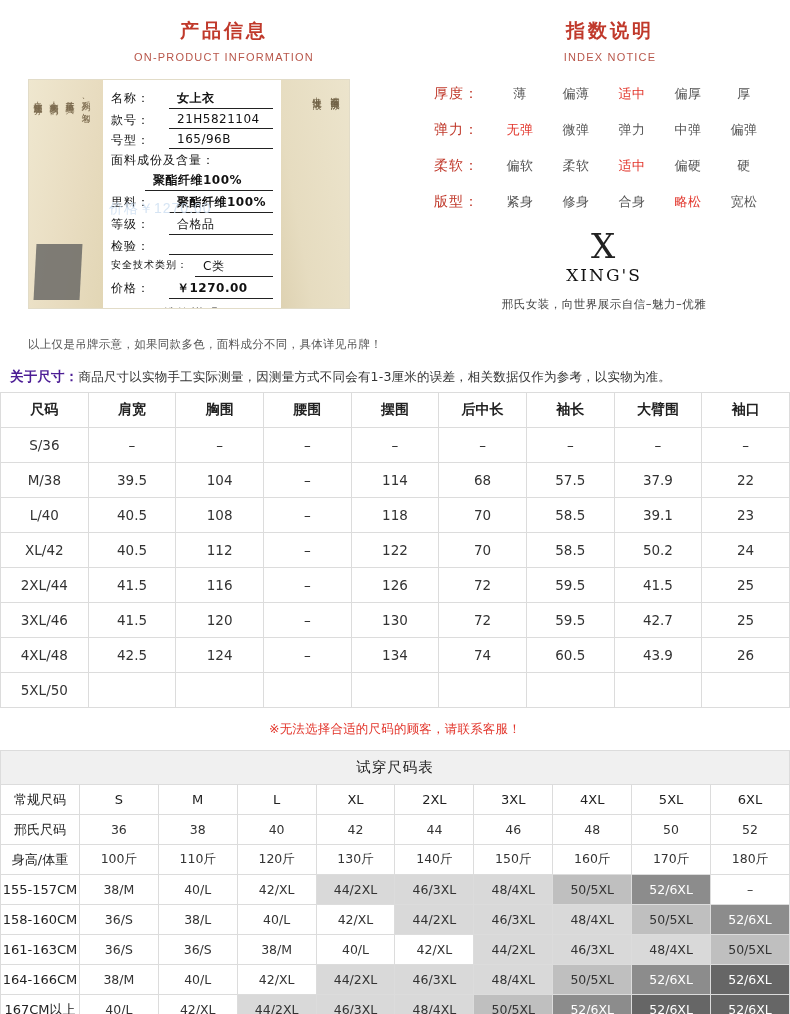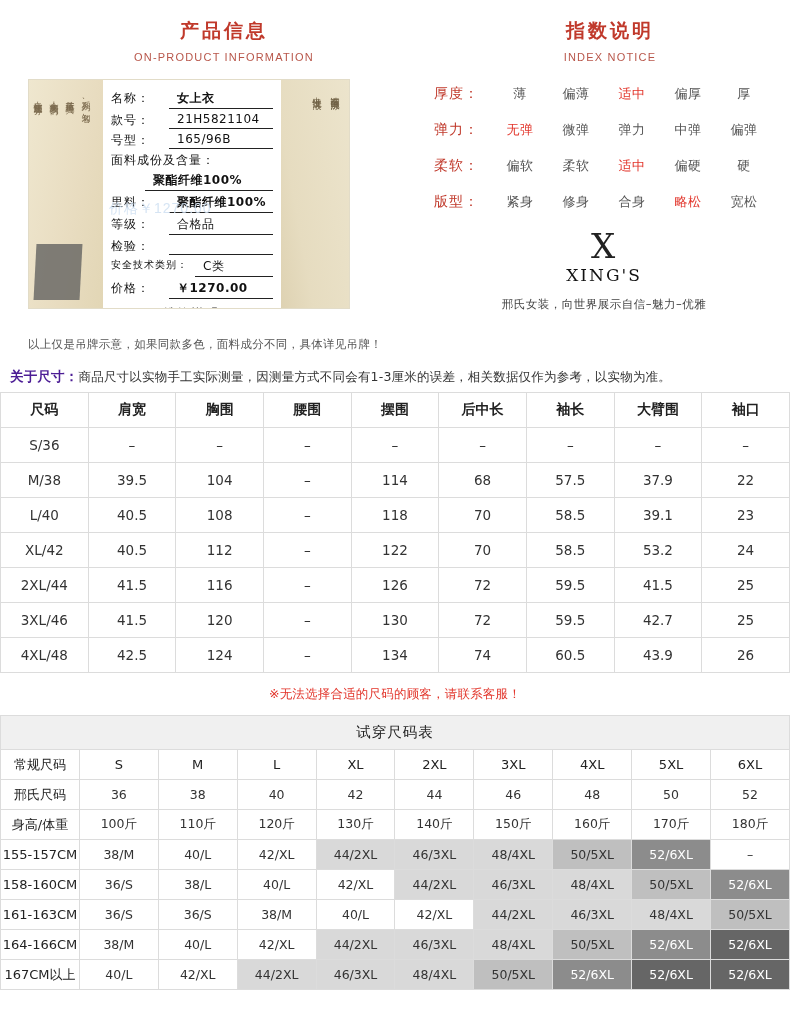--- a/index.html
+++ b/index.html
@@ -489,21 +489,21 @@
         <td>23</td>
       </tr>
       <tr>
         <td class="sz">XL/42</td>
         <td>40.5</td>
         <td>112</td>
         <td>–</td>
         <td>122</td>
         <td>70</td>
         <td>58.5</td>
-        <td>53.2</td>
+        <td>50.2</td>
         <td>24</td>
       </tr>
       <tr>
         <td class="sz">2XL/44</td>
         <td>41.5</td>
         <td>116</td>
         <td>–</td>
         <td>126</td>
         <td>72</td>
         <td>59.5</td>
@@ -524,20 +524,31 @@
       <tr>
         <td class="sz">4XL/48</td>
         <td>42.5</td>
         <td>124</td>
         <td>–</td>
         <td>134</td>
         <td>74</td>
         <td>60.5</td>
         <td>43.9</td>
         <td>26</td>
+      </tr>
+      <tr>
+        <td class="sz">5XL/50</td>
+        <td></td>
+        <td></td>
+        <td></td>
+        <td></td>
+        <td></td>
+        <td></td>
+        <td></td>
+        <td></td>
       </tr>
     </tbody>
   </table>
 
   <div class="contact-note">※无法选择合适的尺码的顾客，请联系客服！</div>
 
   <div class="fit-title">试穿尺码表</div>
   <table class="fit-table">
     <tbody>
       <tr>

